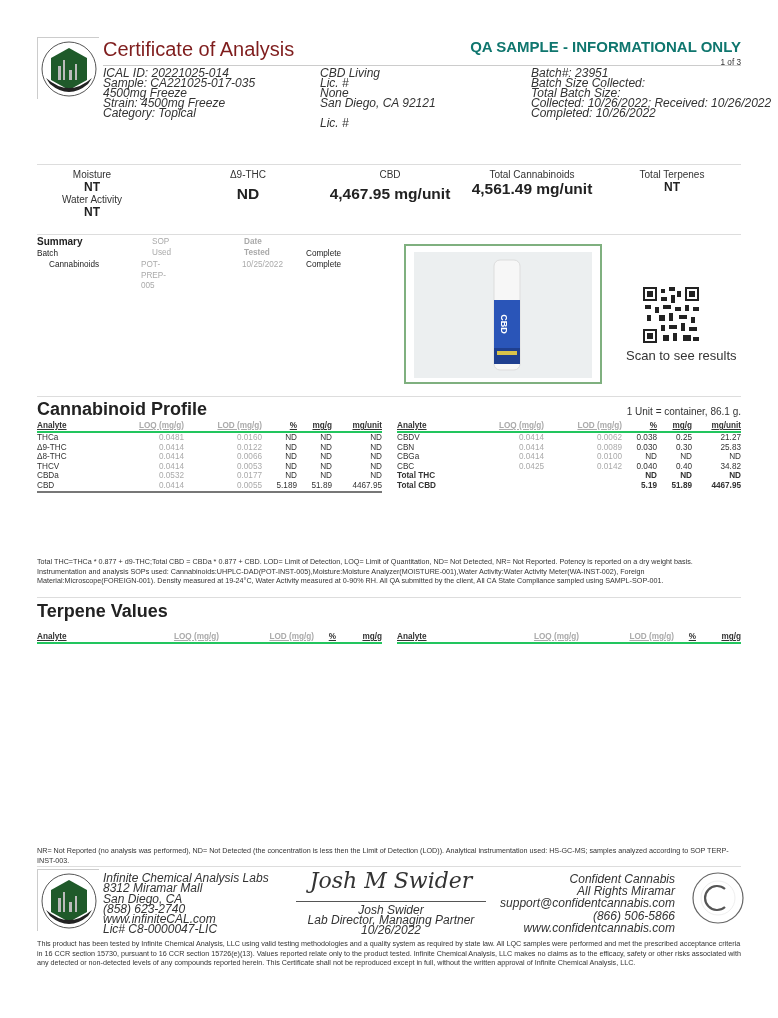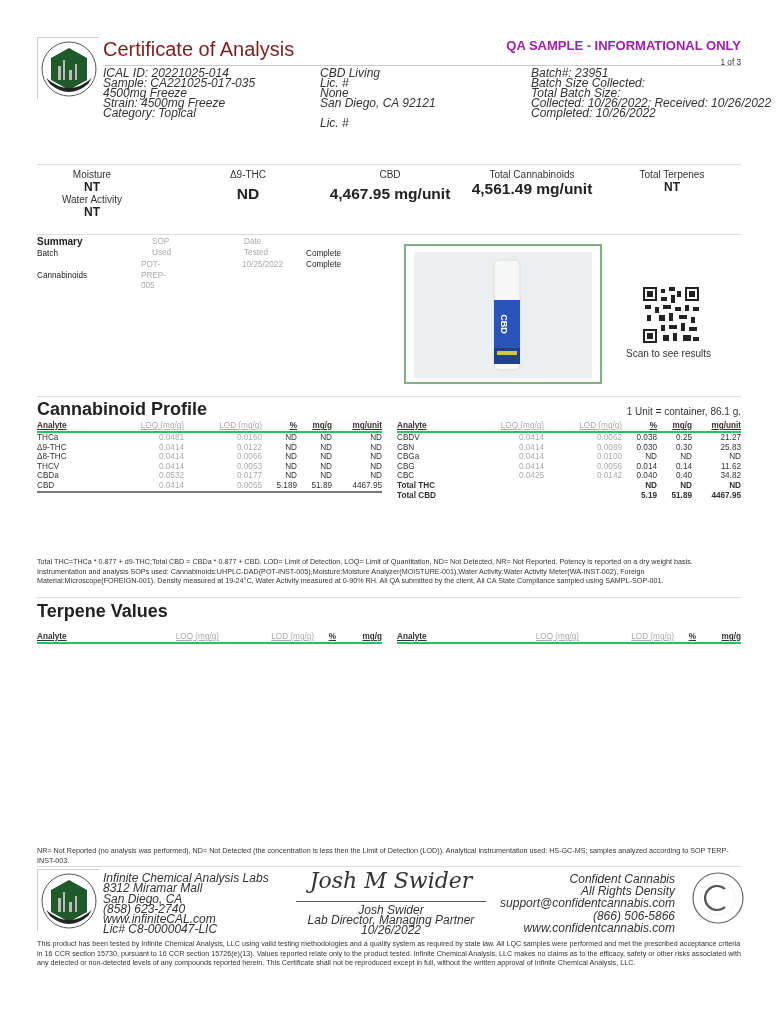--- a/index.html
+++ b/index.html
@@ -6,33 +6,33 @@
   html, body { width: 778px; height: 1018px; background: #fff; overflow: hidden; }
   body { font-family: "Liberation Sans", sans-serif; color: #222; position: relative; }
   .abs { position: absolute; }
   .sm { font-size: 12px; line-height: 10px; color: #333; font-style: italic; }
   .gray { color: #aaa; }
   .hr { position: absolute; height: 1px; background: #ddd; }
 
   
   .logo { position: absolute; left: 37px; top: 37px; width: 62px; height: 62px; border-left: 1px solid #ccc; border-top: 1px solid #ccc; }
   .title { left: 103px; top: 38px; font-size: 20px; color: #7f1d1d; }
-  .qa { right: 37px; top: 38px; font-size: 13px; font-weight: bold; color: #a21caf; }
+  .qa { right: 37px; top: 38px; font-size: 15px; font-weight: bold; color: #0f766e; }
   .pageof { right: 37px; top: 58px; font-size: 8.2px; color: #333; }
 
   
   .stat-label { font-size: 10px; color: #333; text-align: center; }
   .stat-val { font-size: 12px; font-weight: bold; text-align: center; color: #222; }
   .stat-big { font-size: 15.5px; font-weight: bold; text-align: center; color: #222; }
 
   table { border-collapse: collapse; }
   .ct { position: absolute; font-size: 8.2px; color: #333; }
   .ct th { font-weight: bold; text-decoration: underline; text-align: right; padding: 0 0 0 0; line-height: 10px; border-bottom: 2px solid #22c55e; }
   .ct th.l { text-align: left; }
-  .ct th.g { color: #aaa; font-weight: normal; }
+  .ct th.g { color: #aaa; font-weight: bold; }
   .ct td { line-height: 9.6px; text-align: right; padding: 0; }
   .ct td.l { text-align: left; }
   .ct td.g { color: #aaa; }
   .ct tr.last td { border-bottom: 2px solid #777; }
   .ct tr.b td { font-weight: bold; }
 
   .h2 { font-size: 18px; font-weight: bold; color: #222; }
   .photo { left: 404px; top: 244px; width: 198px; height: 140px; border: 2px solid #7fb07f; background: #fff; }
   .photo-inner { position: absolute; left: 8px; top: 6px; width: 178px; height: 126px; background: #eceff0; }
   .qr { left: 643px; top: 287px; width: 56px; height: 56px; }
@@ -101,28 +101,28 @@
 <div class="abs" style="left:622px;top:169px;width:100px;">
   <div class="stat-label">Total Terpenes</div>
   <div class="stat-val">NT</div>
 </div>
 <div class="hr" style="left:37px;top:234px;width:704px;"></div>
 
 <div class="abs" style="left:37px;top:237px;font-size:8.2px;line-height:10.5px;">
   <div style="position:relative;height:12px;">
     <span class="abs" style="left:0;font-weight:bold;font-size:10px;">Summary</span>
     <span class="abs gray" style="left:115px;">SOP Used</span>
-    <span class="abs gray" style="left:207px;">Date Tested</span>
+    <span class="abs gray" style="left:207px;font-weight:bold;">Date Tested</span>
   </div>
   <div style="position:relative;height:11px;">
     <span class="abs" style="left:0;">Batch</span>
     <span class="abs" style="left:269px;">Complete</span>
   </div>
   <div style="position:relative;height:11px;">
-    <span class="abs" style="left:0;margin-top:11px;">Cannabinoids</span>
+    <span class="abs" style="left:12px;">Cannabinoids</span>
     <span class="abs gray" style="left:104px;">POT-PREP-005</span>
     <span class="abs gray" style="left:205px;">10/25/2022</span>
     <span class="abs" style="left:269px;">Complete</span>
   </div>
 </div>
 
 <div class="abs photo">
   <div class="photo-inner">
     <svg width="178" height="126" viewBox="0 0 178 126">
       <rect x="80" y="8" width="26" height="110" rx="6" fill="#f7f7f7" stroke="#ddd"></rect>
@@ -171,21 +171,21 @@
         <rect x="22" y="1" width="5" height="5"></rect>
         <rect x="1" y="22" width="5" height="5"></rect>
       </g>
     <g fill="#222">
         <rect x="2" y="2" width="3" height="3"></rect>
         <rect x="23" y="2" width="3" height="3"></rect>
         <rect x="2" y="23" width="3" height="3"></rect>
       </g>
   </svg>
 </div>
-<div class="abs" style="left:626px;top:348px;font-size:10px;color:#333;">Scan to see results</div>
+<div class="abs" style="left:626px;top:348px;font-size:13px;color:#333;">Scan to see results</div>
 
 <div class="hr" style="left:37px;top:396px;width:704px;"></div>
 <div class="abs h2" style="left:37px;top:399px;">Cannabinoid Profile</div>
 <div class="abs" style="right:37px;top:406px;font-size:10px;color:#333;">1 Unit = container, 86.1 g.</div>
 
 <table class="ct" style="left:37px;top:421px;width:345px;">
   <colgroup>
       <col style="width:70px">
       <col style="width:77px">
       <col style="width:78px">
@@ -287,28 +287,20 @@
         <td>0.30</td>
         <td>25.83</td>
       </tr>
   <tr>
         <td class="l">CBGa</td>
         <td class="g">0.0414</td>
         <td class="g">0.0100</td>
         <td>ND</td>
         <td>ND</td>
         <td>ND</td>
-      </tr>
-  <tr>
-        <td class="l">CBG</td>
-        <td class="g">0.0414</td>
-        <td class="g">0.0056</td>
-        <td>0.014</td>
-        <td>0.14</td>
-        <td>11.62</td>
       </tr>
   <tr>
         <td class="l">CBC</td>
         <td class="g">0.0425</td>
         <td class="g">0.0142</td>
         <td>0.040</td>
         <td>0.40</td>
         <td>34.82</td>
       </tr>
   <tr class="b">
@@ -397,21 +389,21 @@
 <div class="abs" style="left:296px;top:868px;width:190px;text-align:center;font-family:'DejaVu Serif',serif;font-style:italic;font-size:22px;color:#333;">Josh M Swider</div>
 <div class="hr" style="left:296px;top:901px;width:190px;background:#555;"></div>
 <div class="abs sm" style="left:296px;top:905px;width:190px;text-align:center;">
   <div>Josh Swider</div>
   <div>Lab Director, Managing Partner</div>
   <div>10/26/2022</div>
 </div>
 
 <div class="abs sm" style="right:103px;top:873px;text-align:right;line-height:12.2px;">
   <div>Confident Cannabis</div>
-  <div>All Rights Density</div>
+  <div>All Rights Miramar</div>
   <div>support@confidentcannabis.com</div>
   <div>(866) 506-5866</div>
   <div>www.confidentcannabis.com</div>
 </div>
 <div class="abs" style="left:691px;top:871px;width:54px;height:54px;">
   <svg width="54" height="54" viewBox="0 0 54 54">
     <circle cx="27" cy="27" r="25" fill="none" stroke="#666" stroke-width="1.2"></circle>
     <circle cx="27" cy="27" r="17" fill="none" stroke="#ddd" stroke-width="0.5"></circle>
     <path d="M34 18 A12 12 0 1 0 34 36" fill="none" stroke="#555" stroke-width="2.2"></path>
   </svg>

